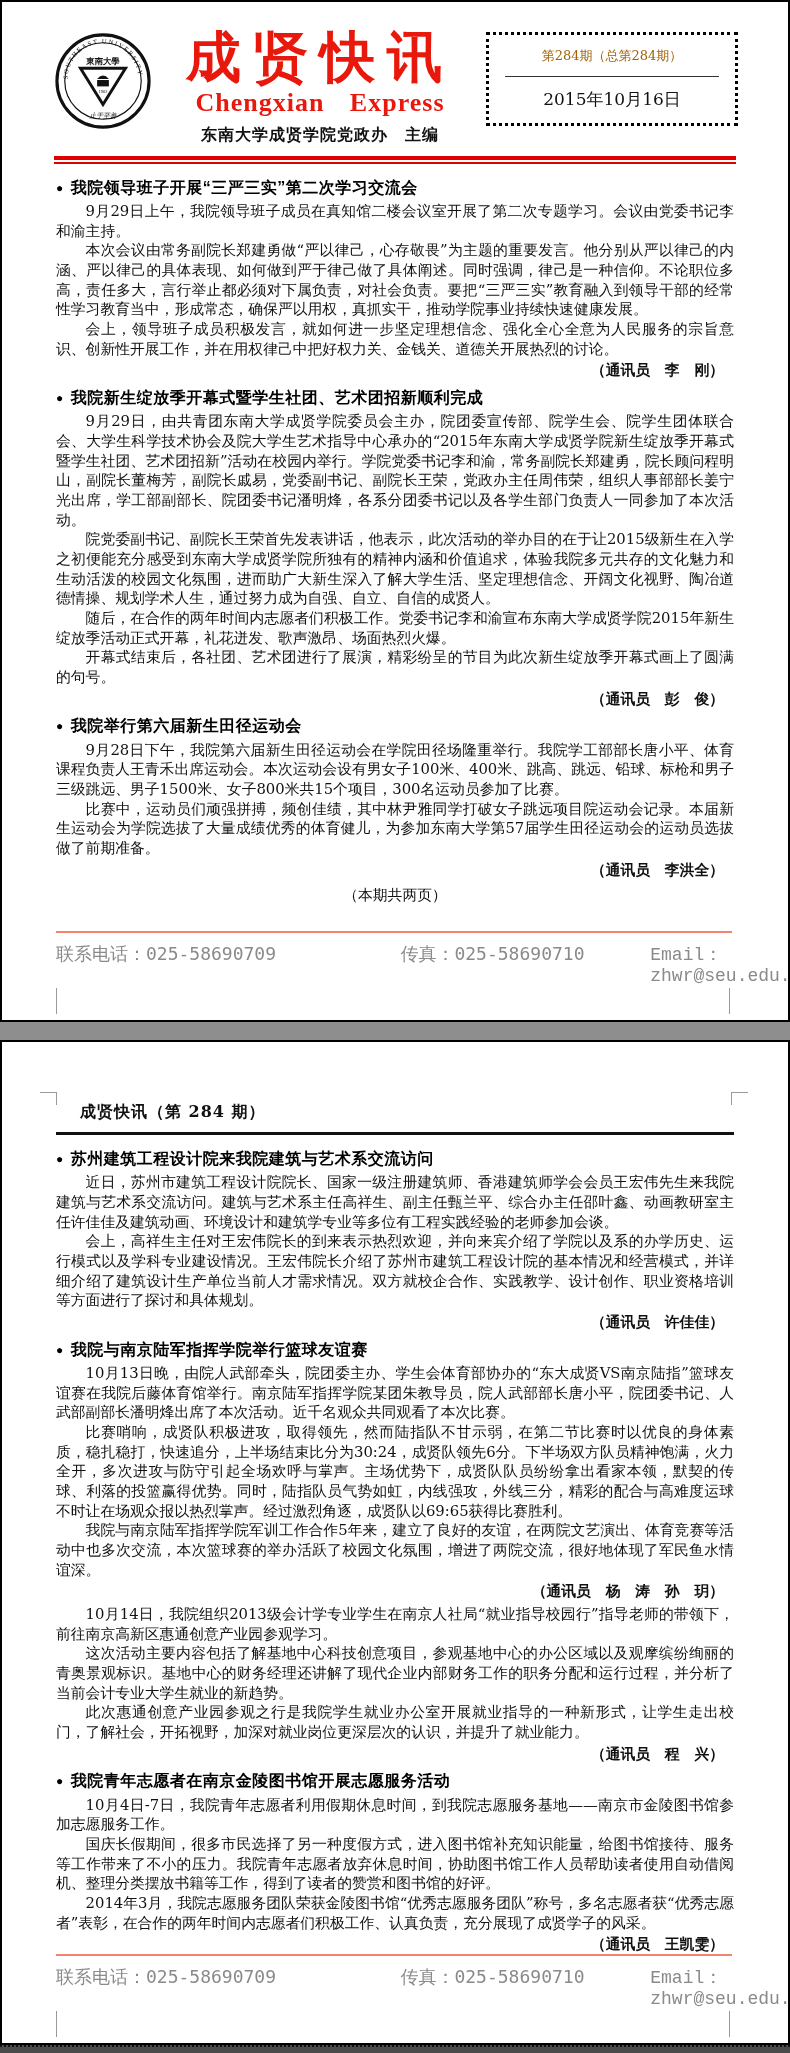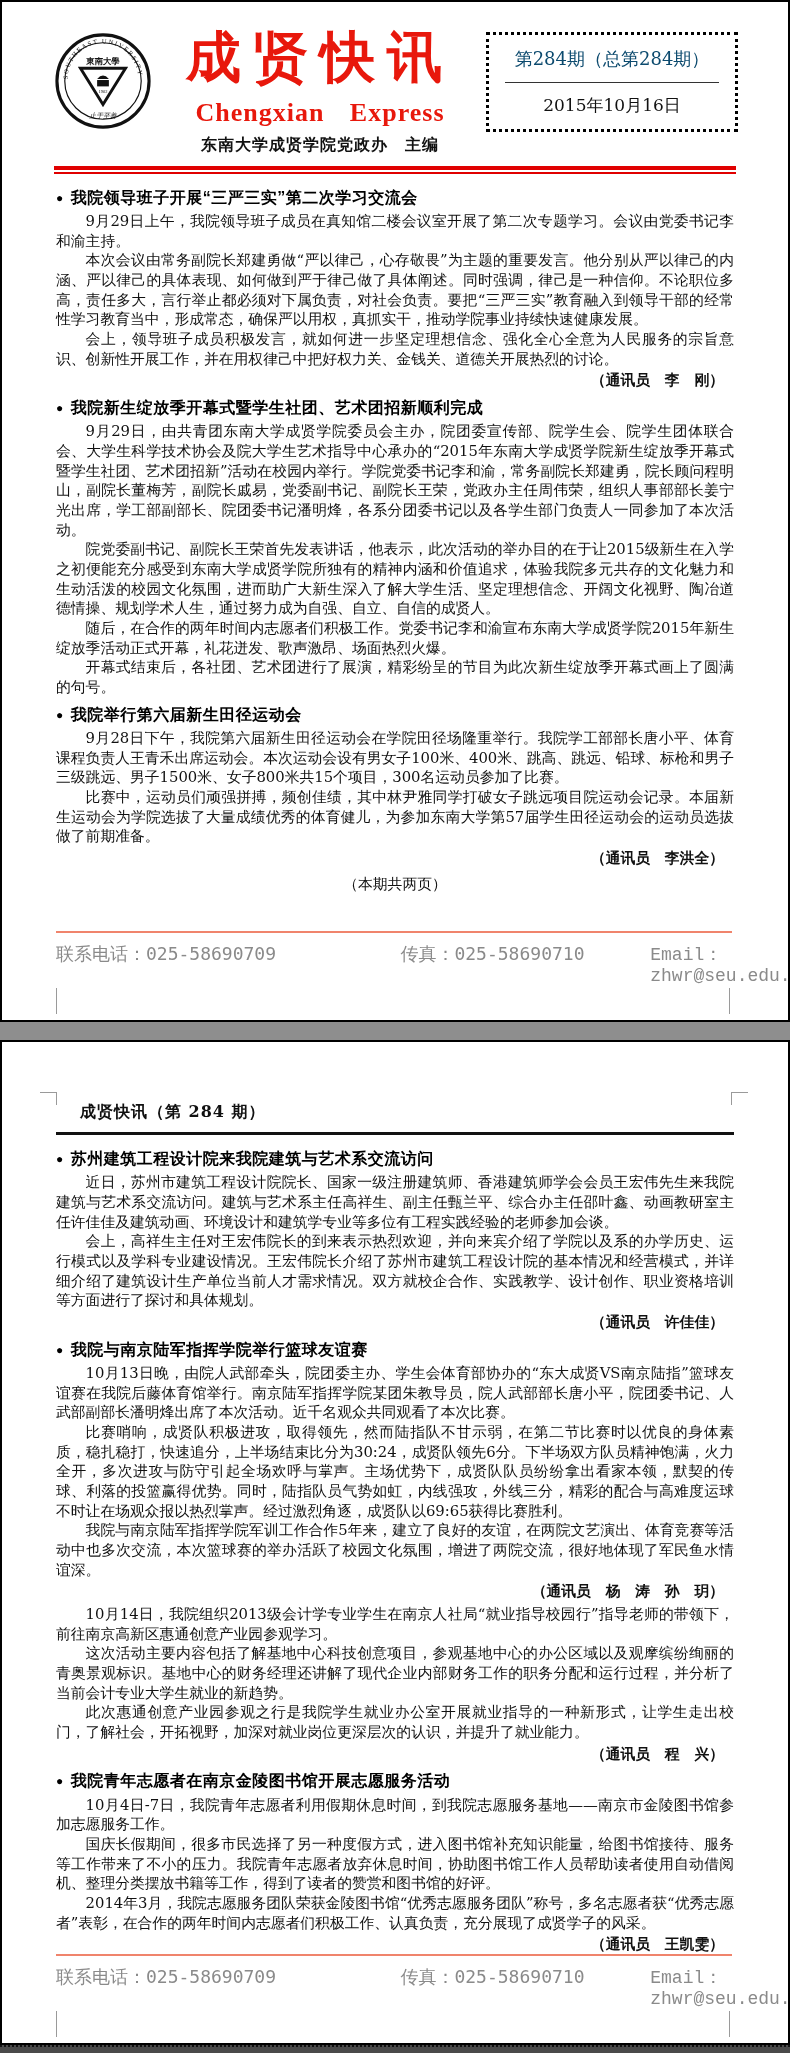--- a/index.html
+++ b/index.html
@@ -11,26 +11,26 @@
   .page-gap{height:18px;background:#8e8e8e;}
   .bottom-strip{height:8px;background:#4a4a4a;border-top:2px dotted #111;}
 
   
   .masthead{display:flex;align-items:flex-start;padding:26px 50px 0 52px;}
   .logo-wrap{flex:0 0 100px;padding-top:4px;}
   .mast-center{flex:1;text-align:center;padding:0 6px;}
   .title-cn{font-size:55px;line-height:1.05;font-weight:bold;color:#e8180c;
             letter-spacing:12px;font-family:"DejaVu Serif",serif;}
   .title-en{font-size:26px;color:#e8180c;font-weight:bold;letter-spacing:1px;
-            word-spacing:18px;margin-top:12px;font-family:"Liberation Serif",serif;}
+            word-spacing:18px;margin-top:2px;font-family:"Liberation Serif",serif;}
   .publisher{font-size:16px;font-weight:bold;color:#111;margin-top:7px;
              font-family:"Liberation Sans",sans-serif;letter-spacing:1px;}
   .issue-box{flex:0 0 252px;box-sizing:border-box;border:3px dotted #000;
              text-align:center;padding:12px 6px;margin-top:4px;}
-  .issue-no{font-size:18px;color:#0c4a6e;padding-bottom:11px;}
+  .issue-no{font-size:13px;color:#a16207;padding-bottom:11px;}
   .issue-sep{border:none;border-top:1px solid #333;margin:0 10px;}
   .issue-date{font-size:17px;color:#111;padding-top:11px;}
   .red-rule{margin:10px 52px 0 52px;}
   .red-rule .thick{height:4px;background:#e00000;}
   .red-rule .thin{height:2px;background:#e00000;margin-top:2px;}
 
   
   .content{padding:6px 54px 0 54px;font-size:14.8px;line-height:1.33;color:#111;}
   .art-title{font-family:"Liberation Sans",sans-serif;font-weight:bold;
              font-size:16px;color:#000;margin:7px 0 3px 0;letter-spacing:.5px;}
@@ -119,20 +119,21 @@
     </div>
 
     <div class="article">
       <div class="art-title">
         <span class="bullet">●</span><span>我院新生绽放季开幕式暨学生社团、艺术团招新顺利完成</span>
       </div>
       <p>9月29日，由共青团东南大学成贤学院委员会主办，院团委宣传部、院学生会、院学生团体联合会、大学生科学技术协会及院大学生艺术指导中心承办的“2015年东南大学成贤学院新生绽放季开幕式暨学生社团、艺术团招新”活动在校园内举行。学院党委书记李和渝，常务副院长郑建勇，院长顾问程明山，副院长董梅芳，副院长戚易，党委副书记、副院长王荣，党政办主任周伟荣，组织人事部部长姜宁光出席，学工部副部长、院团委书记潘明烽，各系分团委书记以及各学生部门负责人一同参加了本次活动。</p>
       <p>院党委副书记、副院长王荣首先发表讲话，他表示，此次活动的举办目的在于让2015级新生在入学之初便能充分感受到东南大学成贤学院所独有的精神内涵和价值追求，体验我院多元共存的文化魅力和生动活泼的校园文化氛围，进而助广大新生深入了解大学生活、坚定理想信念、开阔文化视野、陶冶道德情操、规划学术人生，通过努力成为自强、自立、自信的成贤人。</p>
       <p>随后，在合作的两年时间内志愿者们积极工作。党委书记李和渝宣布东南大学成贤学院2015年新生绽放季活动正式开幕，礼花迸发、歌声激昂、场面热烈火爆。</p>
       <p>开幕式结束后，各社团、艺术团进行了展演，精彩纷呈的节目为此次新生绽放季开幕式画上了圆满的句号。</p>
+      <div class="byline">（通讯员　彭　俊）</div>
     </div>
 
     <div class="article">
       <div class="art-title">
         <span class="bullet">●</span><span>我院举行第六届新生田径运动会</span>
       </div>
       <p>9月28日下午，我院第六届新生田径运动会在学院田径场隆重举行。我院学工部部长唐小平、体育课程负责人王青禾出席运动会。本次运动会设有男女子100米、400米、跳高、跳远、铅球、标枪和男子三级跳远、男子1500米、女子800米共15个项目，300名运动员参加了比赛。</p>
       <p>比赛中，运动员们顽强拼搏，频创佳绩，其中林尹雅同学打破女子跳远项目院运动会记录。本届新生运动会为学院选拔了大量成绩优秀的体育健儿，为参加东南大学第57届学生田径运动会的运动员选拔做了前期准备。</p>
       <div class="byline">（通讯员　李洪全）</div>
     </div>

